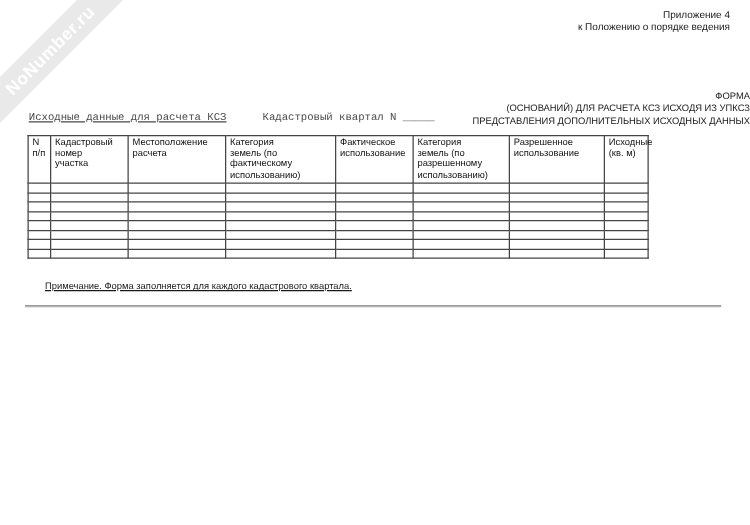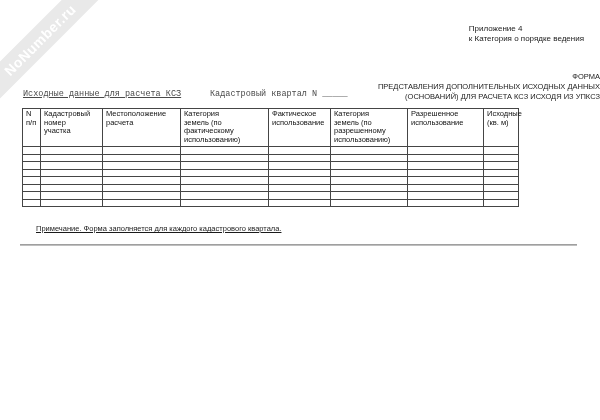--- a/index.html
+++ b/index.html
@@ -25,21 +25,22 @@
     transform:rotate(-45deg);
     display:flex;align-items:center;justify-content:center;
     color:#ffffff;
     font-size:14px;
     font-weight:bold;
     letter-spacing:0.5px;
     user-select:none;
   }
   .appendix-ref{
     position:absolute;
-    top:24px;right:16px;
+    top:7px;right:16px;
+    text-align:right;
     font-size:8px;
     line-height:10px;
     color:#1a1a1a;
   }
   .doc-title{
     position:absolute;
     top:72px;left:0;
     width:600px;
     text-align:right;
     font-size:7.5px;
@@ -99,27 +100,27 @@
 <body>
 
 <div class="page">
 
   <div class="watermark">
     <span>NoNumber.ru</span>
   </div>
 
   <div class="appendix-ref">
     <div>Приложение 4</div>
-    <div>к Категория о порядке ведения</div>
+    <div>к Положению о порядке ведения</div>
   </div>
 
   <div class="doc-title">
     <div>ФОРМА</div>
+    <div>(ОСНОВАНИЙ) ДЛЯ РАСЧЕТА КСЗ ИСХОДЯ ИЗ УПКСЗ</div>
     <div>ПРЕДСТАВЛЕНИЯ ДОПОЛНИТЕЛЬНЫХ ИСХОДНЫХ ДАННЫХ</div>
-    <div>(ОСНОВАНИЙ) ДЛЯ РАСЧЕТА КСЗ ИСХОДЯ ИЗ УПКСЗ</div>
   </div>
 
   <div class="subheader">
     <span class="sub-left">Исходные данные для расчета КСЗ</span>
     <span class="sub-right">Кадастровый квартал N _____</span>
   </div>
 
   <table class="form-table">
     <colgroup id="table-colgroup">
         <col style="width: 18px;">

